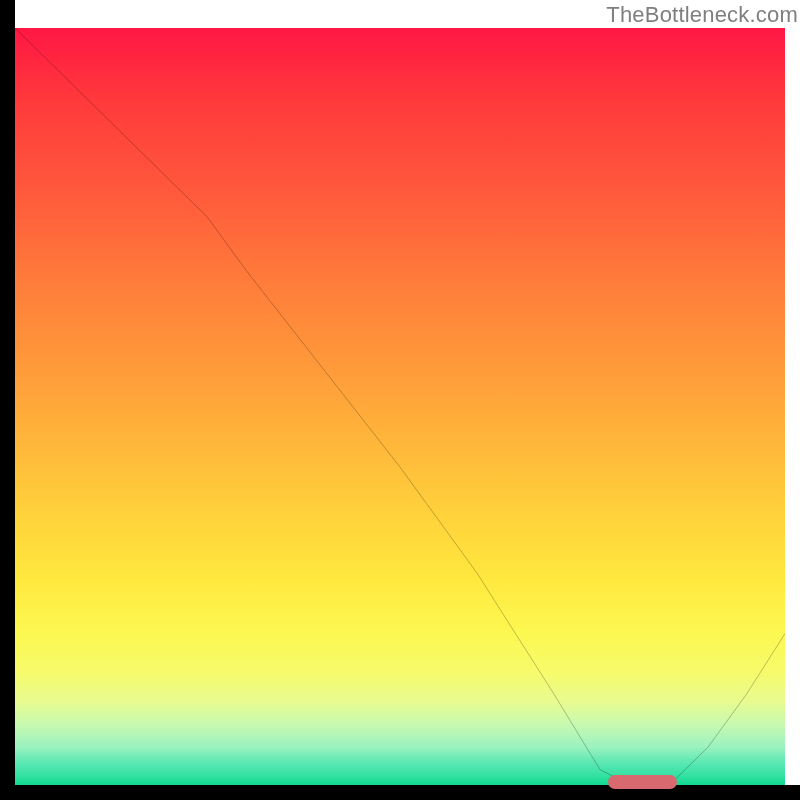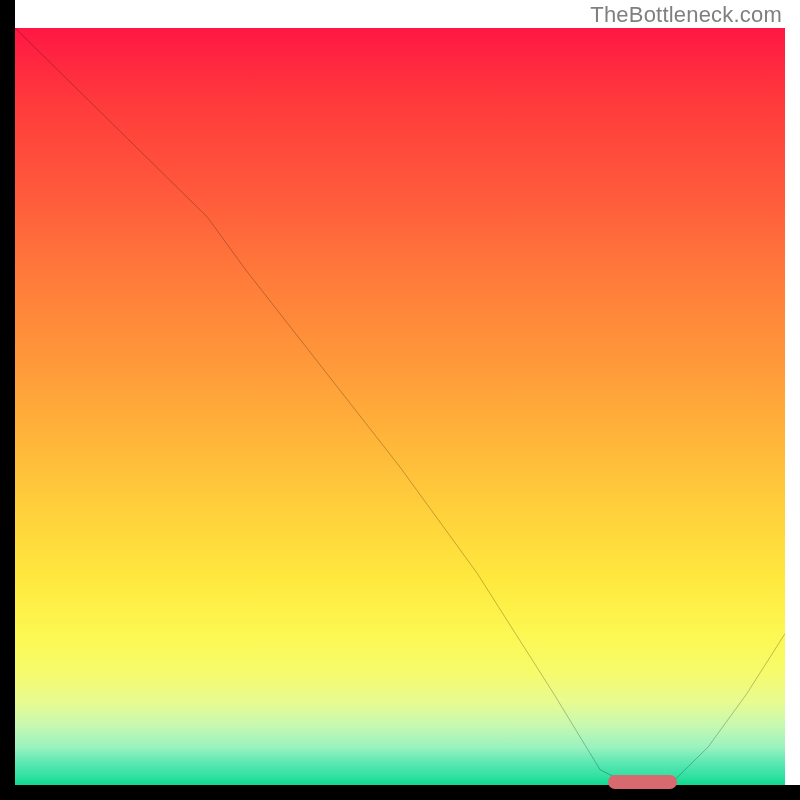--- a/index.html
+++ b/index.html
@@ -7,21 +7,21 @@
     padding: 0;
     width: 800px;
     height: 800px;
     background: #fff;
     font-family: Arial, Helvetica, sans-serif;
     position: relative;
   }
   .watermark {
     position: absolute;
     top: 2px;
-    right: 18px;
+    right: 2px;
     color: #7f7f7f;
     font-size: 22px;
     font-weight: 500;
     letter-spacing: 0.2px;
     user-select: none;
   }
   .plot-area {
     position: absolute;
     left: 15px;
     top: 28px;

